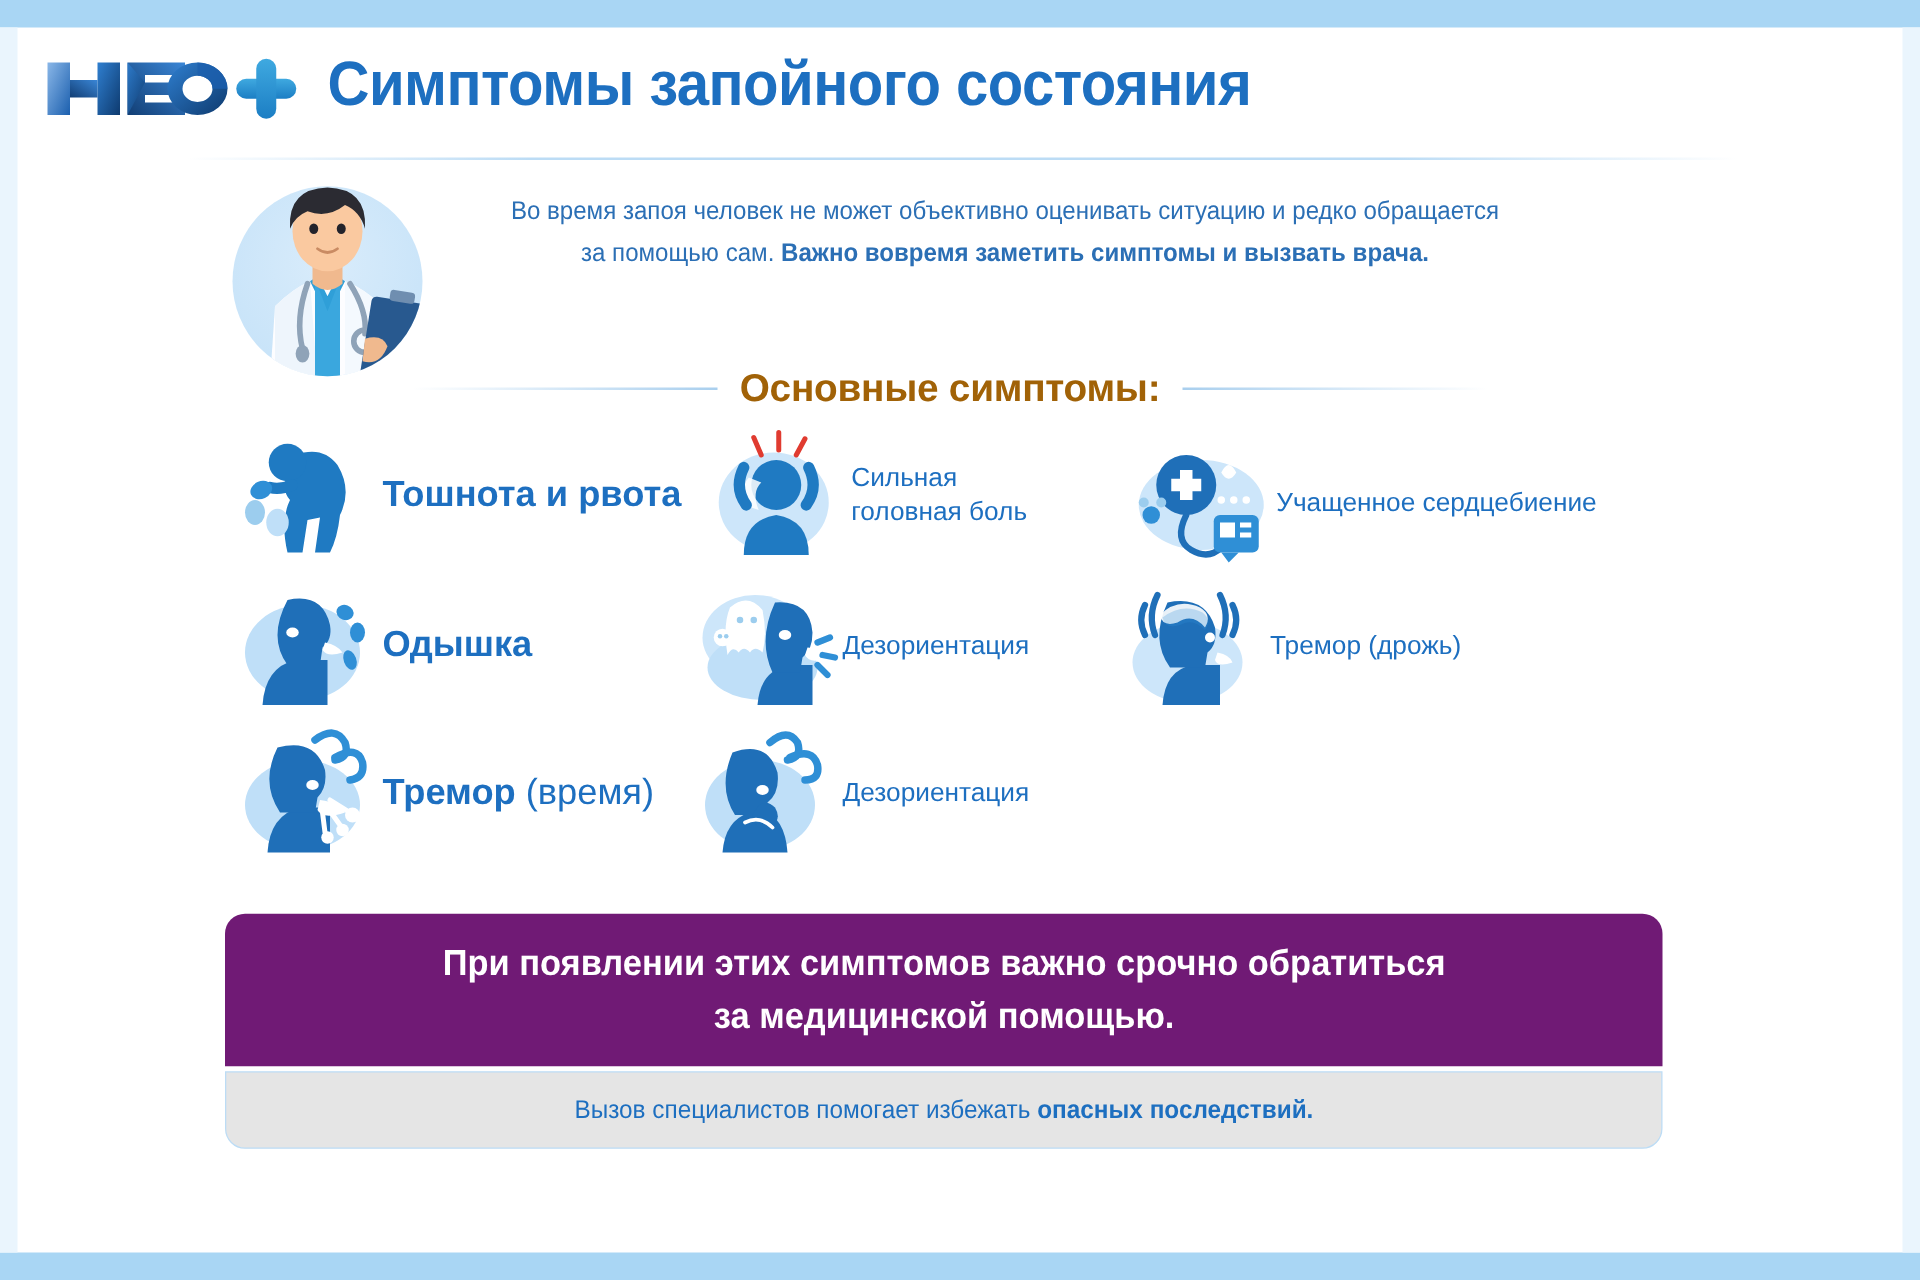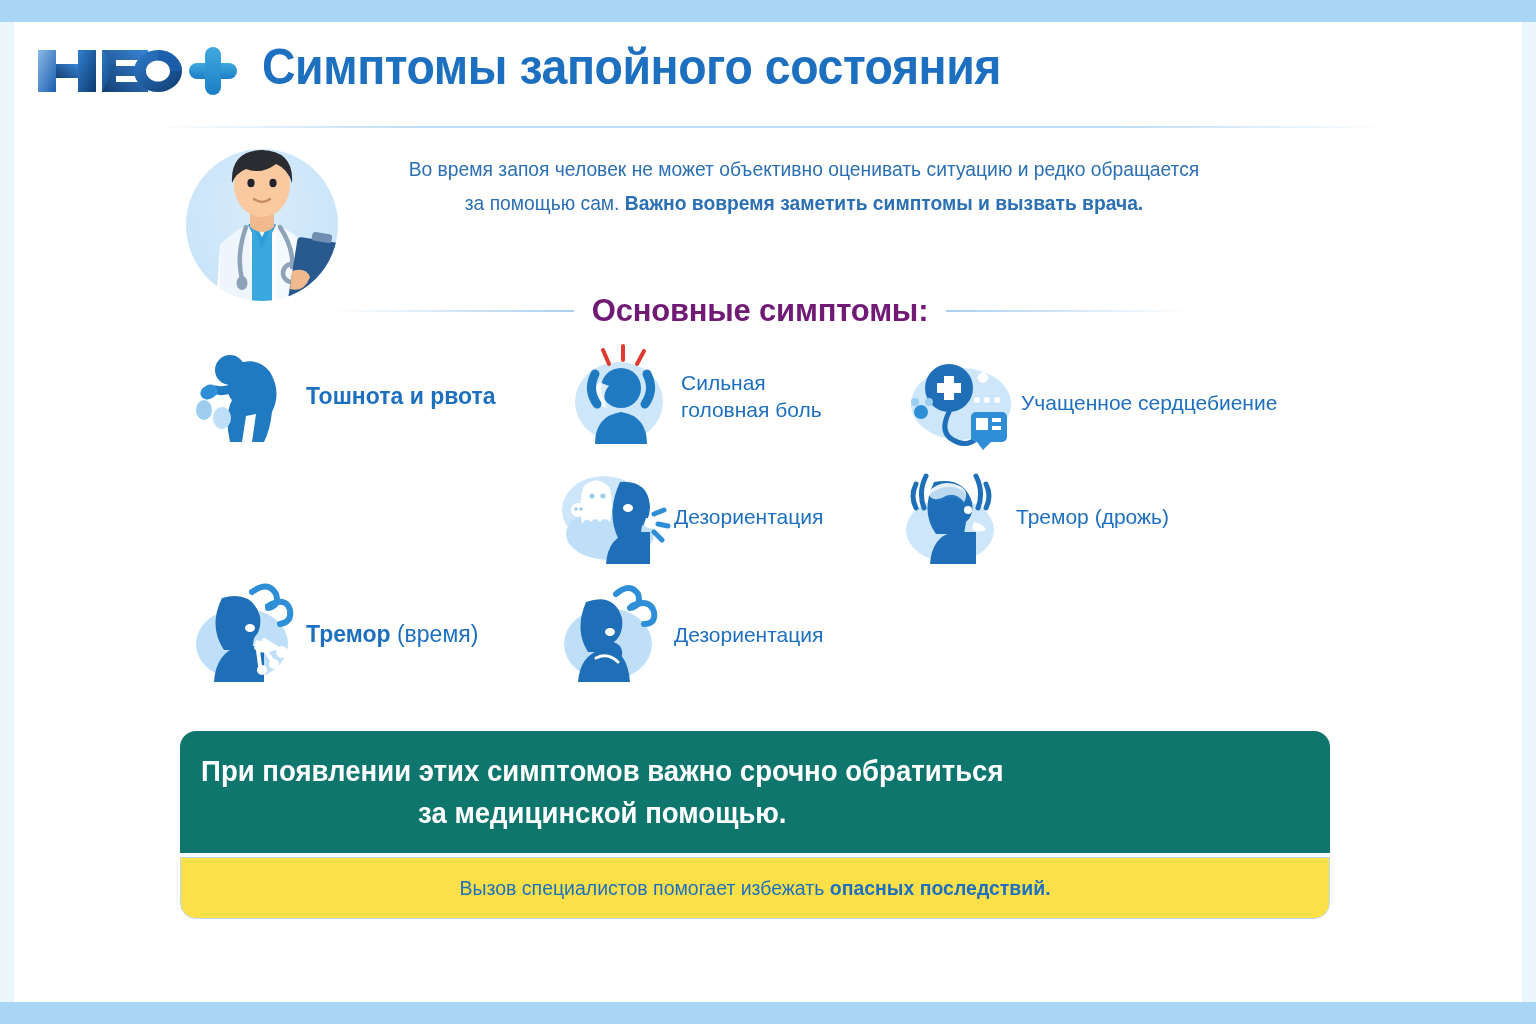--- a/index.html
+++ b/index.html
@@ -40,54 +40,54 @@
     position:absolute;left:318px;top:152px;width:972px;
     text-align:center;color:#2b6fb5;font-size:20.5px;line-height:34px;
     transform:scaleX(.94);transform-origin:center top;
   }
   .intro b{font-weight:bold;}
 
   
   .sect{position:absolute;left:330px;top:288px;width:860px;height:46px;display:flex;align-items:center;gap:18px;}
   .sect .line{flex:1;height:2px;background:linear-gradient(to right,rgba(160,205,240,0),#a9cfee);}
   .sect .line.r{background:linear-gradient(to left,rgba(160,205,240,0),#a9cfee);}
-  .sect .sect-title{font-size:31px;font-weight:bold;color:#701a75;white-space:nowrap;letter-spacing:-.2px;}
+  .sect .sect-title{font-size:31px;font-weight:bold;color:#a16207;white-space:nowrap;letter-spacing:-.2px;}
 
   
   .grid{position:absolute;left:180px;top:344px;width:1180px;height:360px;}
   .cell{position:absolute;display:flex;align-items:center;}
   .cell .ico{width:116px;height:104px;flex:none;position:relative;}
   .cell .lbl{color:#1d6fc0;font-size:21px;line-height:27px;white-space:pre-line;}
-  .lbl.bold{font-weight:bold;font-size:23px;}
+  .lbl.bold{font-weight:bold;font-size:29px;}
   .lbl.lite{font-weight:normal;}
   .lbl .thin{font-weight:normal;}
 
   .c0{left:10px;  top:0;}
   .c1{left:385px; top:0;}
   .c2{left:725px; top:6px;}
   .c3{left:10px;  top:120px;}
   .c4{left:378px; top:120px;}
   .c5{left:720px; top:120px;}
   .c6{left:10px;  top:238px;}
   .c7{left:378px; top:238px;}
   .c8{left:715px; top:232px;}
 
   
   .banner{
     position:absolute;left:180px;top:731px;width:1150px;height:122px;
-    background:#0f766e;border-radius:16px 16px 0 0;
-    display:flex;align-items:center;
+    background:#701a75;border-radius:16px 16px 0 0;
+    display:flex;align-items:center;justify-content:center;
   }
   .banner-text{
     color:#ffffff;font-size:29px;font-weight:bold;line-height:42px;text-align:center;
     white-space:pre-line;transform:scaleX(.95);
   }
   .subbar{
     position:absolute;left:180px;top:857px;width:1150px;height:62px;
-    background:#fde047;border-radius:0 0 16px 16px;border:1px solid #bcdcf5;
+    background:#e5e5e5;border-radius:0 0 16px 16px;border:1px solid #bcdcf5;
     box-sizing:border-box;display:flex;align-items:center;justify-content:center;
   }
   .subbar-text{color:#1d6fc0;font-size:20.5px;transform:scaleX(.95);white-space:nowrap;}
   .subbar-text b{font-weight:bold;}
 </style>
 </head>
 <body>
 
 <div class="page">
 
@@ -238,20 +238,35 @@
           <path d="M34 38 q-8 10 -4 22 l12 4 q-6 -14 2 -22 z" fill="#ffffff" opacity=".85"></path>
           <path d="M30 30 q-8 16 2 30" stroke="#1f7ac2" stroke-width="9" fill="none" stroke-linecap="round"></path>
           <path d="M82 30 q8 16 -2 30" stroke="#1f7ac2" stroke-width="9" fill="none" stroke-linecap="round"></path>
           <path d="M44 20 l-6 -14 M58 16 l0 -14 M72 20 l7 -13" stroke="#e03b30" stroke-width="4" stroke-linecap="round"></path>
         </svg>
       </div>
       <div class="lbl lite">Сильная
 головная боль</div>
     </div>
 
+    <div class="cell c3">
+      <div class="ico">
+        <svg viewBox="0 0 116 104" width="116" height="104">
+          <ellipse cx="52" cy="58" rx="46" ry="38" fill="#bfdff8"></ellipse>
+          <path d="M20 100 q2 -30 26 -36 l26 0 l0 36 z" fill="#1f6fb8"></path>
+          <path d="M40 16 q28 -6 34 20 q2 12 -6 18 l-2 14 l-26 0 q-16 -22 0 -52z" fill="#1f6fb8"></path>
+          <ellipse cx="44" cy="42" rx="5" ry="4" fill="#ffffff"></ellipse>
+          <path d="M70 50 q10 2 14 8 q-12 4 -16 -2z" fill="#ffffff"></path>
+          <ellipse cx="86" cy="26" rx="7" ry="6" fill="#2f8fd6" transform="rotate(20 86 26)"></ellipse>
+          <ellipse cx="96" cy="42" rx="6" ry="8" fill="#2f8fd6"></ellipse>
+          <ellipse cx="90" cy="64" rx="5" ry="8" fill="#2f8fd6" transform="rotate(-20 90 64)"></ellipse>
+        </svg>
+      </div>
+      <div class="lbl bold">Одышка</div>
+    </div>
 
     <div class="cell c4">
       <div class="ico">
         <svg viewBox="0 0 116 104" width="116" height="104">
           <ellipse cx="46" cy="46" rx="42" ry="34" fill="#cde6fa"></ellipse>
           <ellipse cx="52" cy="70" rx="44" ry="26" fill="#bfdff8"></ellipse>
           <path d="M26 22 q14 -12 26 2 q4 20 0 34 q-6 -6 -10 0 q-5 -6 -9 0 q-5 -6 -9 2 q-4 -24 2 -38z" fill="#ffffff"></path>
           <circle cx="34" cy="32" r="2.6" fill="#9ccdee"></circle>
             <circle cx="45" cy="32" r="2.6" fill="#9ccdee"></circle>
           <circle cx="20" cy="46" r="7" fill="#ffffff"></circle>

